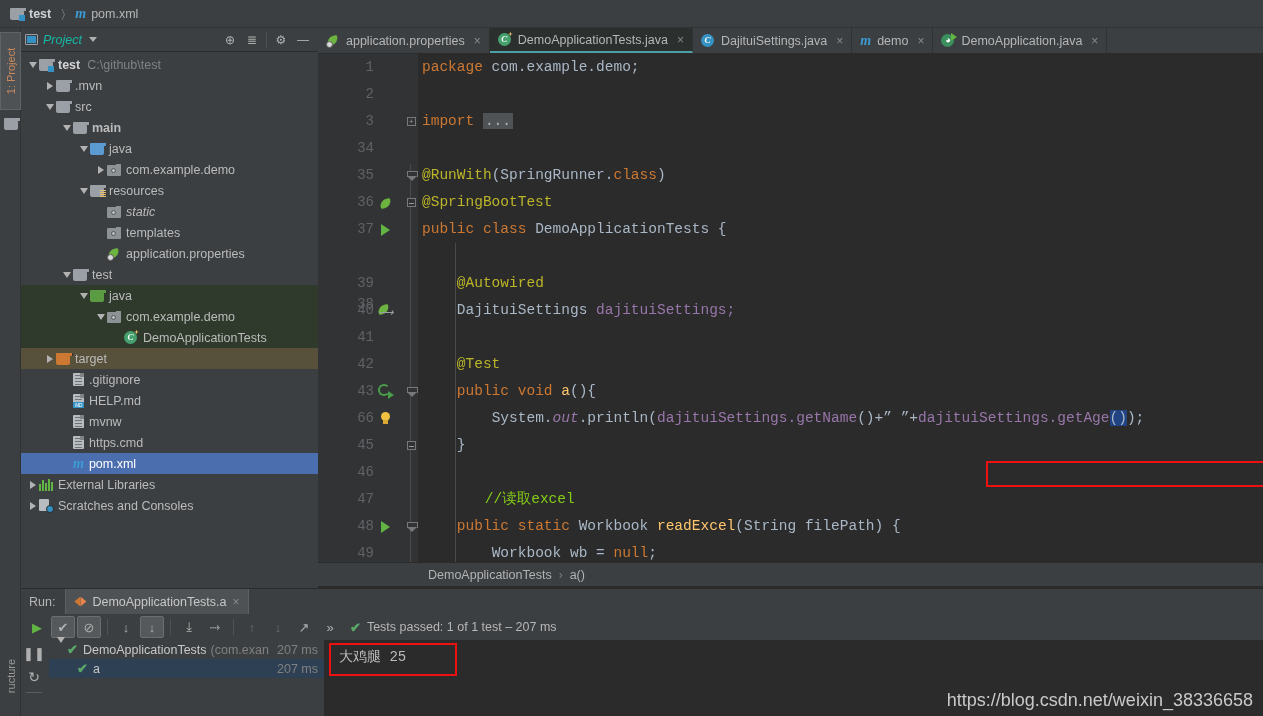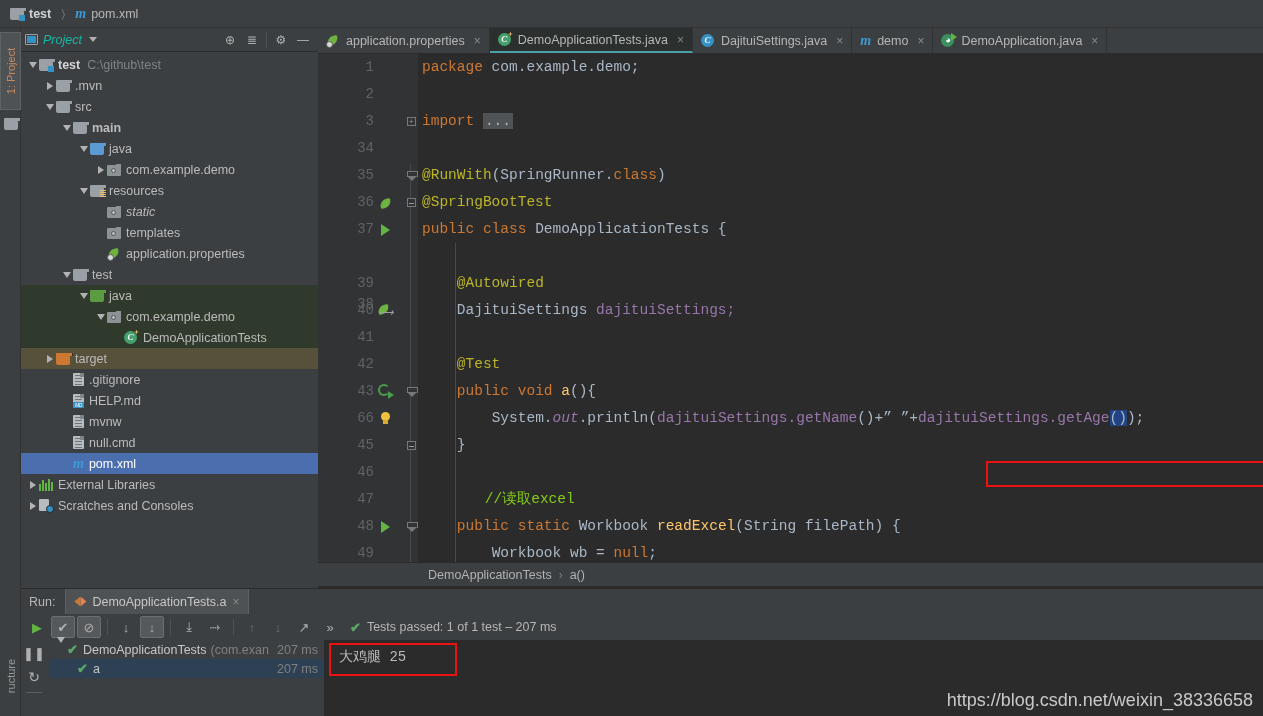--- a/index.html
+++ b/index.html
@@ -444,21 +444,21 @@
             <i class="corner"></i>
           </span>
           <span class="tlabel">mvnw</span>
         </div>
         <div class="trow" style="padding-left: 40px;">
           <span class="arrow"></span>
           <span class="ico-file">
             <i class="pg"></i>
             <i class="corner"></i>
           </span>
-          <span class="tlabel">null.cmd</span>
+          <span class="tlabel">https.cmd</span>
         </div>
         <div class="trow sel-blue" style="padding-left: 40px;">
           <span class="arrow"></span>
           <span class="ico-maven">m</span>
           <span class="tlabel">pom.xml</span>
         </div>
         <div class="trow" style="padding-left: 6px;">
           <span class="arrow">
             <i class="arrow-right"></i>
           </span>

